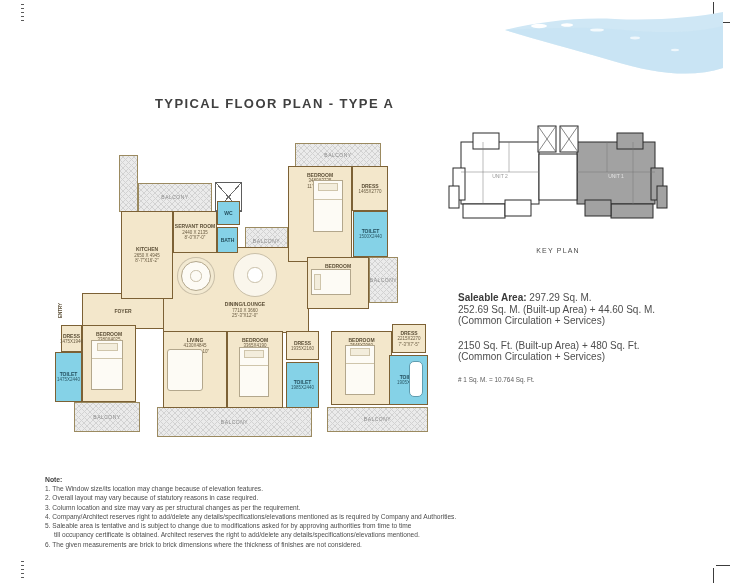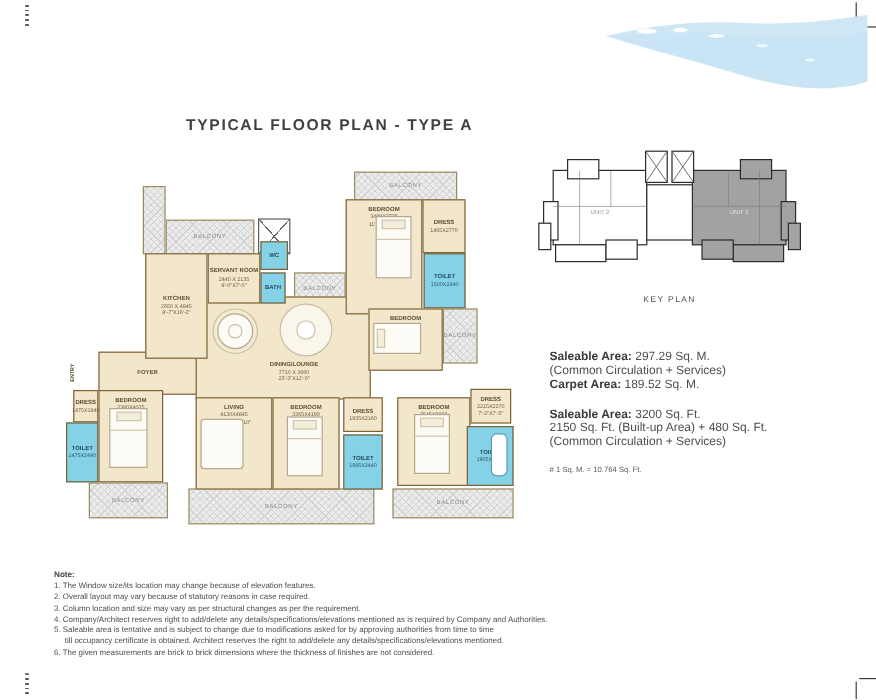--- a/index.html
+++ b/index.html
@@ -318,25 +318,24 @@
       </g>
       <text x="57" y="58" font-size="5" fill="#9a9a9a" text-anchor="middle">UNIT 2</text>
       <text x="173" y="58" font-size="5" fill="#e2e2e2" text-anchor="middle">UNIT 1</text>
     </svg>
   </div>
   <div class="keyplan-label">KEY PLAN</div>
 
   <div class="areas">
     <div class="area-block" id="areas-metric">
         <div class="area-line"><span class="b">Saleable Area:</span> 297.29 Sq. M.</div>
+        <div class="area-line">252.69 Sq. M. (Built-up Area) + 44.60 Sq. M.</div>
         <div class="area-line">(Common Circulation + Services)</div>
-        <div class="area-line"><span class="b">Carpet Area:</span> 189.52 Sq. M.</div>
       </div>
     <div class="area-block" id="areas-imperial">
-        <div class="area-line"><span class="b">Saleable Area:</span> 3200 Sq. Ft.</div>
         <div class="area-line">2150 Sq. Ft. (Built-up Area) + 480 Sq. Ft.</div>
         <div class="area-line">(Common Circulation + Services)</div>
       </div>
     <div class="conversion"># 1 Sq. M. = 10.764 Sq. Ft.</div>
   </div>
 
   <div class="notes">
     <div class="notes-heading">Note:</div>
     <div id="notes-list">
         <div class="note-line">1. The Window size/its location may change because of elevation features.</div>

